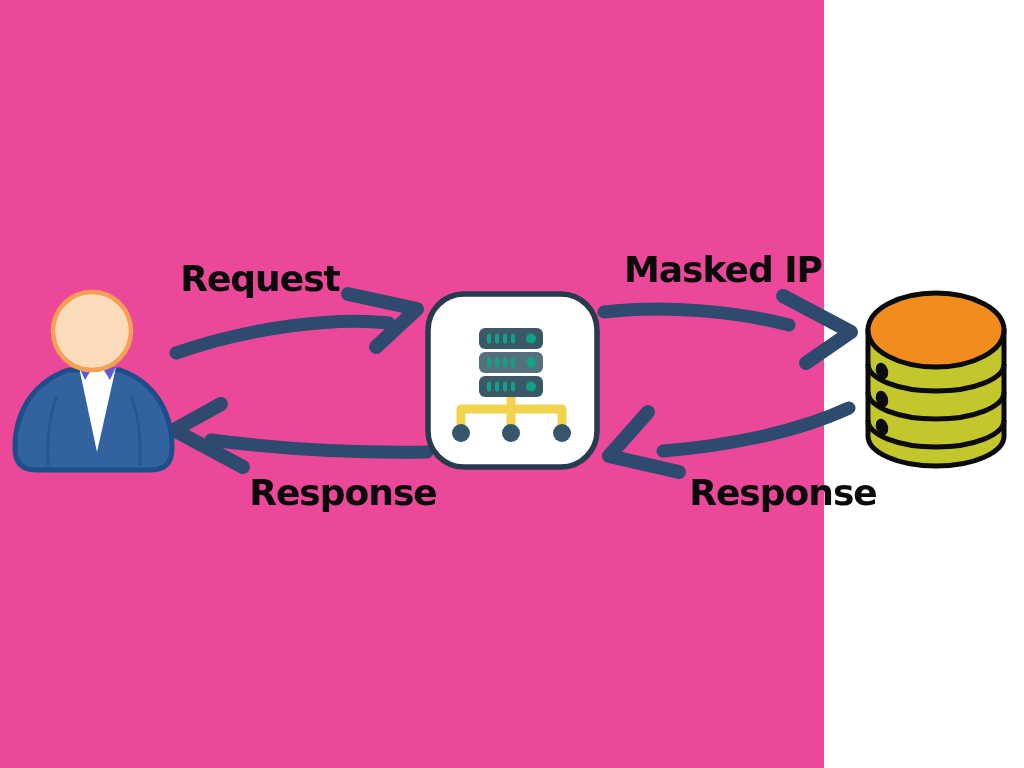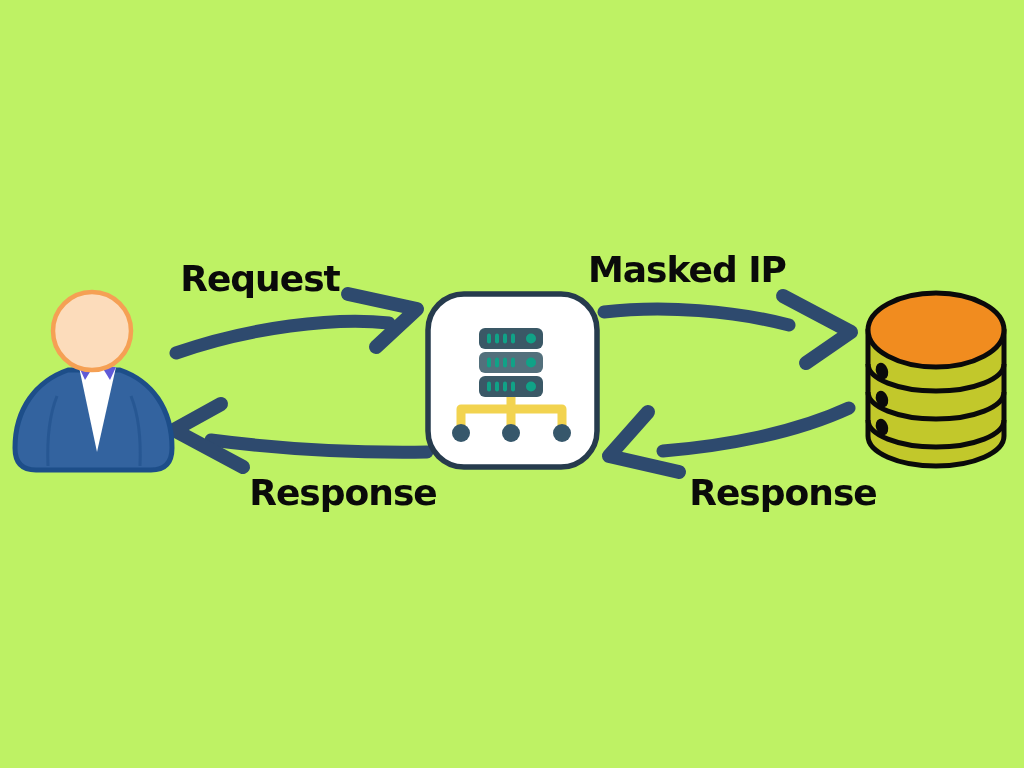--- a/index.html
+++ b/index.html
@@ -6,42 +6,42 @@
     margin: 0;
     padding: 0;
     width: 1024px;
     height: 768px;
     background: #ffffff;
     overflow: hidden;
     font-family: "DejaVu Sans", sans-serif;
   }
   .canvas {
     position: relative;
-    width: 1024px;
+    width: 824px;
     height: 768px;
-    background: #bef264;
+    background: #ec4899;
   }
   .diagram-svg {
     position: absolute;
     left: 0;
     top: 0;
   }
   .edge-label {
     position: absolute;
     transform: translate(-50%, -50%);
     font-family: "DejaVu Sans", sans-serif;
     font-weight: bold;
     font-size: 36px;
     letter-spacing: -1px;
     color: #0a0a0a;
     white-space: nowrap;
     user-select: none;
   }
   #label-request    { left: 260px; top: 278px; }
-  #label-masked-ip  { left: 687px; top: 269px; }
+  #label-masked-ip  { left: 723px; top: 269px; }
   #label-response-to-user  { left: 343px; top: 492px; }
   #label-response-to-proxy { left: 783px; top: 492px; }
 </style>
 </head>
 <body>
 
 <div class="canvas">
 
   <svg class="diagram-svg" width="1024" height="768" viewBox="0 0 1024 768">
 

